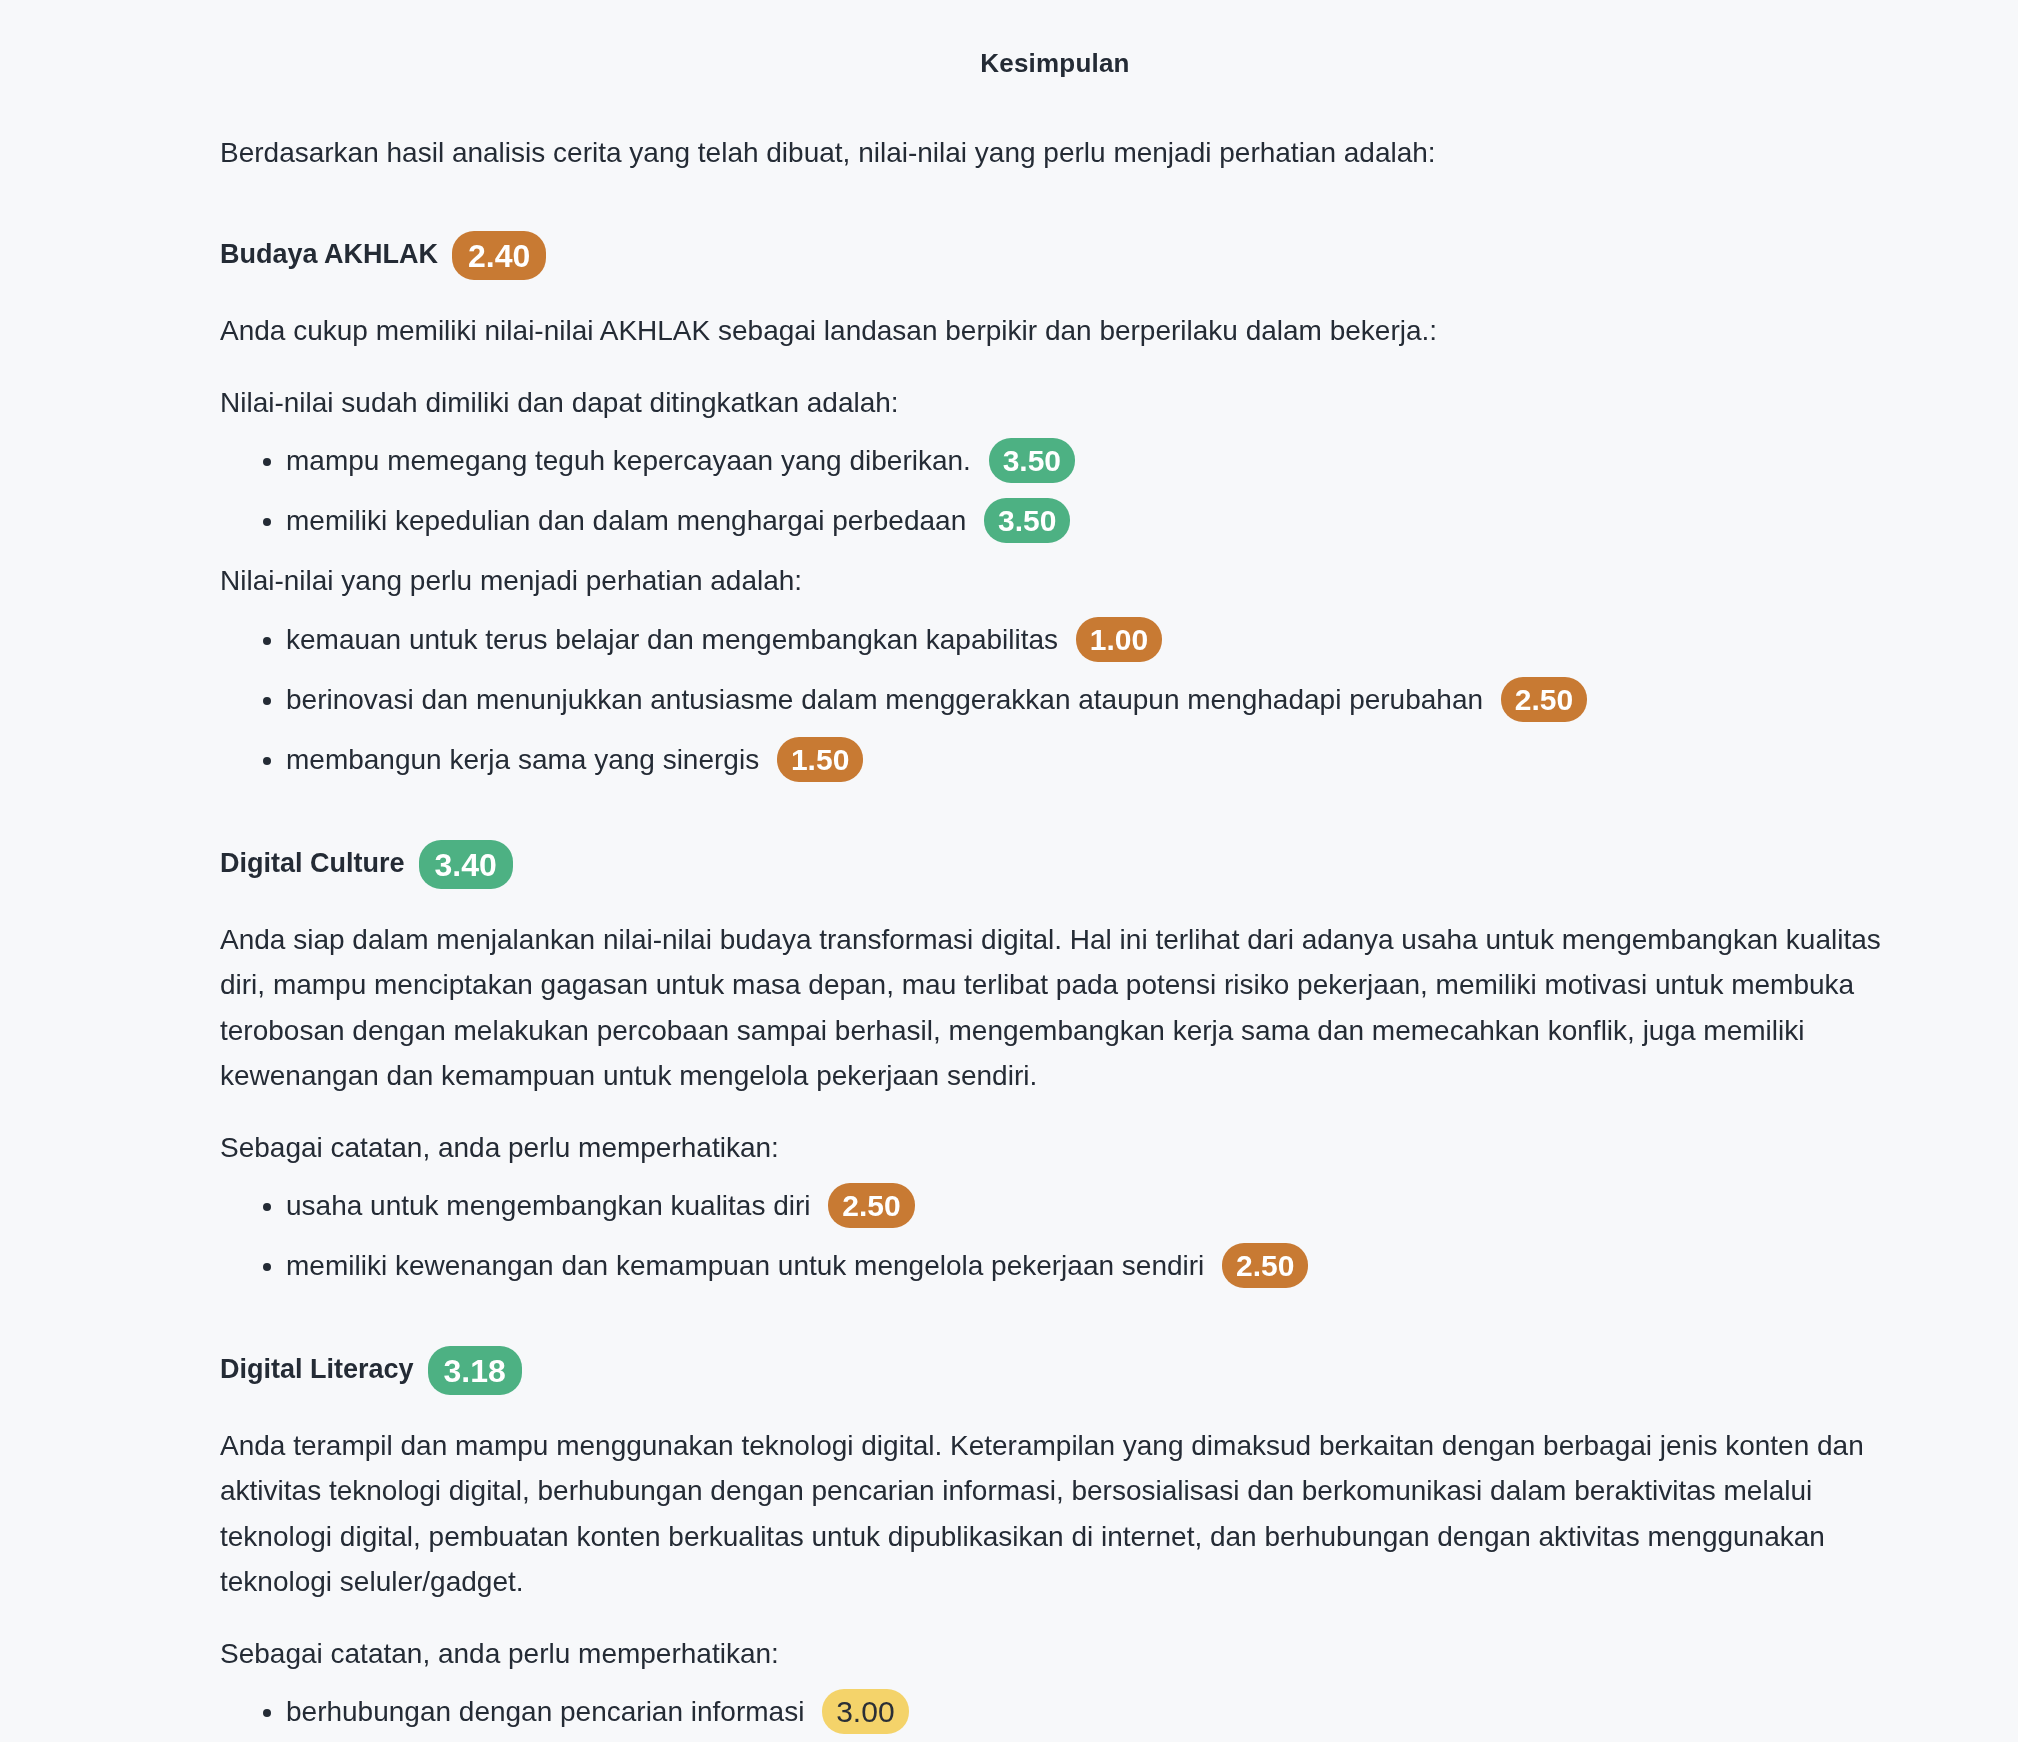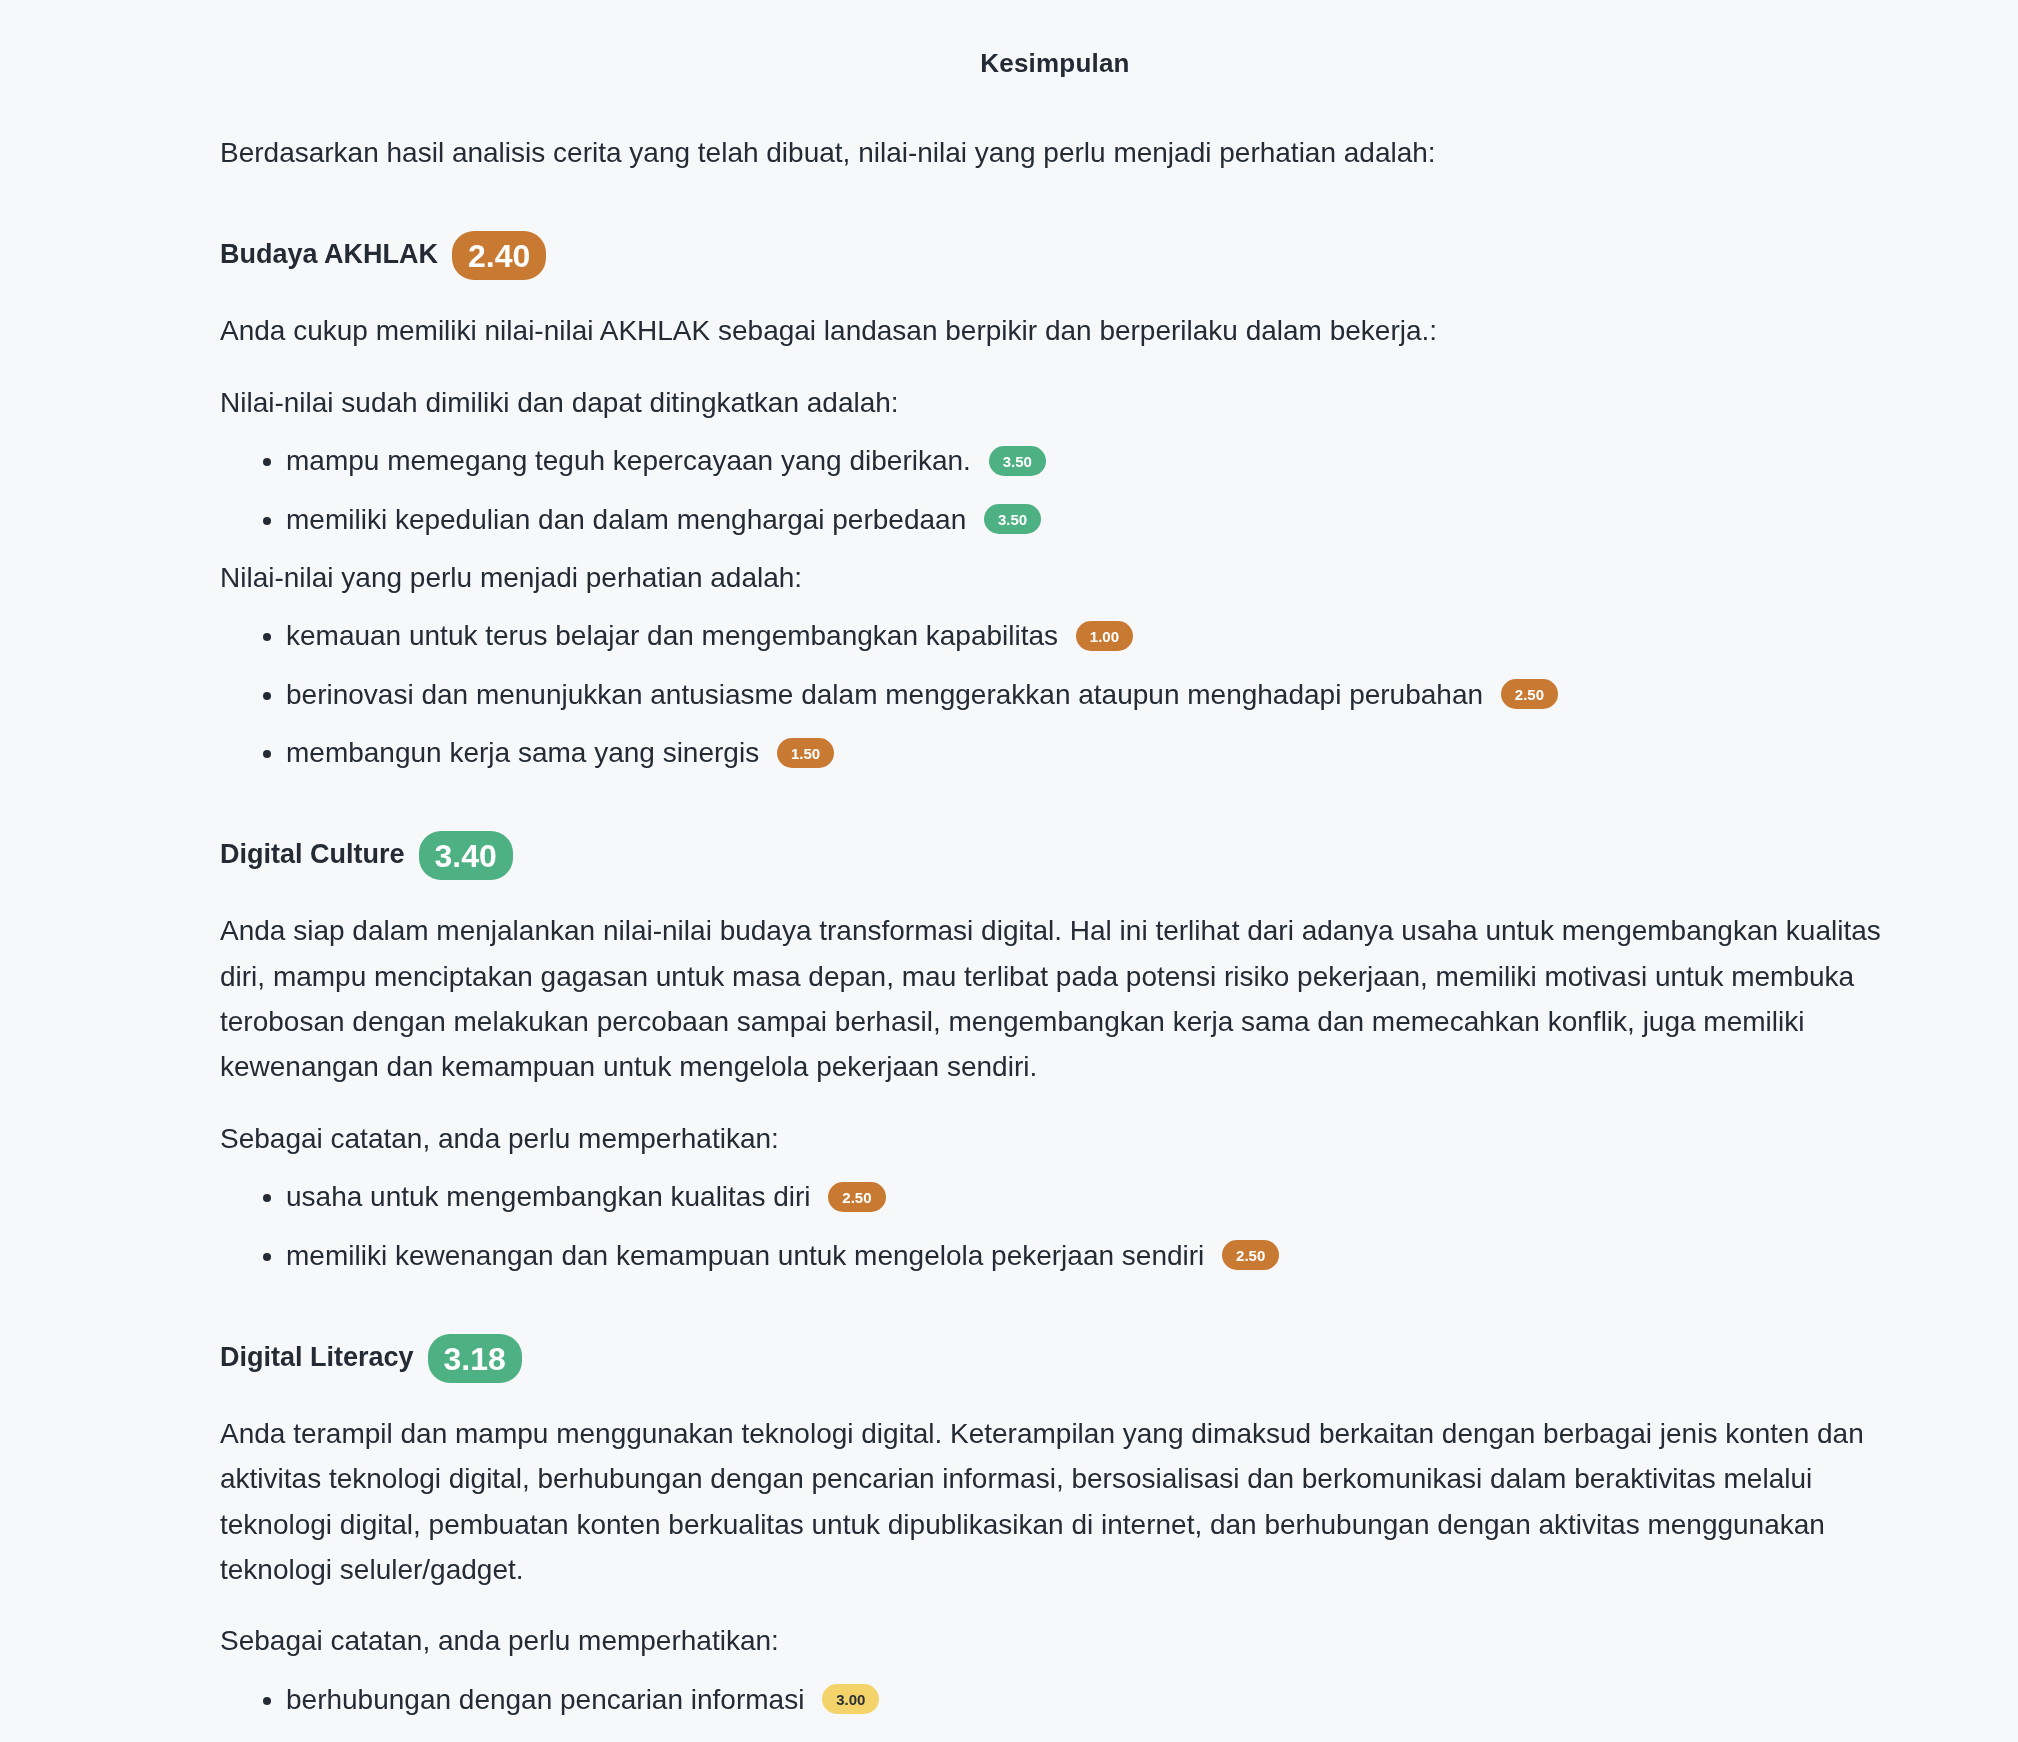--- a/index.html
+++ b/index.html
@@ -43,28 +43,28 @@
     padding: 9px 16px 8px 16px;
     border-radius: 22px;
     margin-left: 14px;
     vertical-align: middle;
     position: relative;
     top: -2px;
   }
   .badge[data-level="orange"] { background: #C87A33; color: #FFFFFF; }
   .badge[data-level="green"]  { background: #4DB183; color: #FFFFFF; }
   .badge[data-level="yellow"] { background: #F4D36A; color: #2A2F36; }
-  .badge[data-level="yellow"] { font-weight: bold; }
+  .badge[data-level="yellow"] { font-weight: normal; }
   ul {
     margin: 6px 0 10px 0;
     padding-left: 66px;
     list-style: disc;
   }
   li { margin: 13px 0; }
-  li .badge { margin-left: 10px; font-size: 15px; padding: 8px 14px 7px 14px; }
+  li .badge { margin-left: 10px; font-size: 30px; padding: 8px 14px 7px 14px; }
   .list-intro { margin-bottom: 4px; }
   .tight { margin-top: 8px; margin-bottom: 4px; }
 </style>
 </head>
 <body>
 
 <div class="container">
 
   <h1 class="page-title">Kesimpulan</h1>
 

